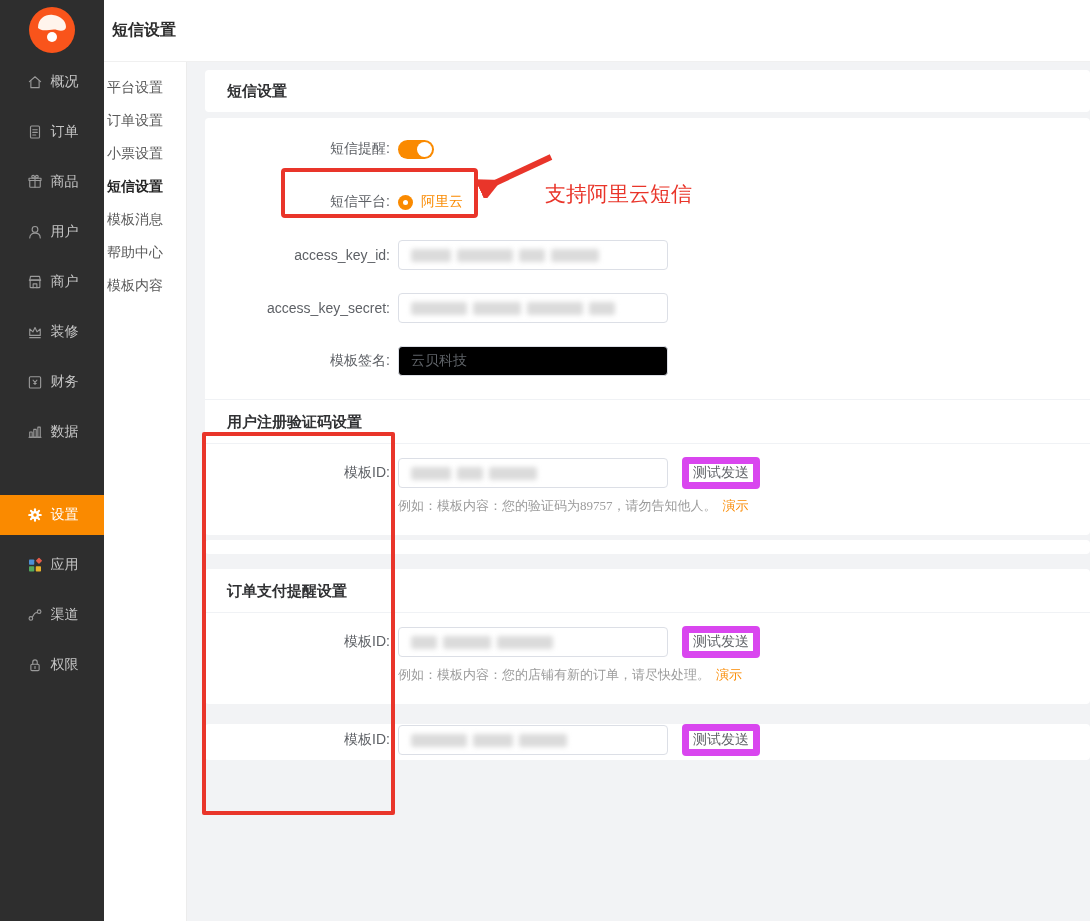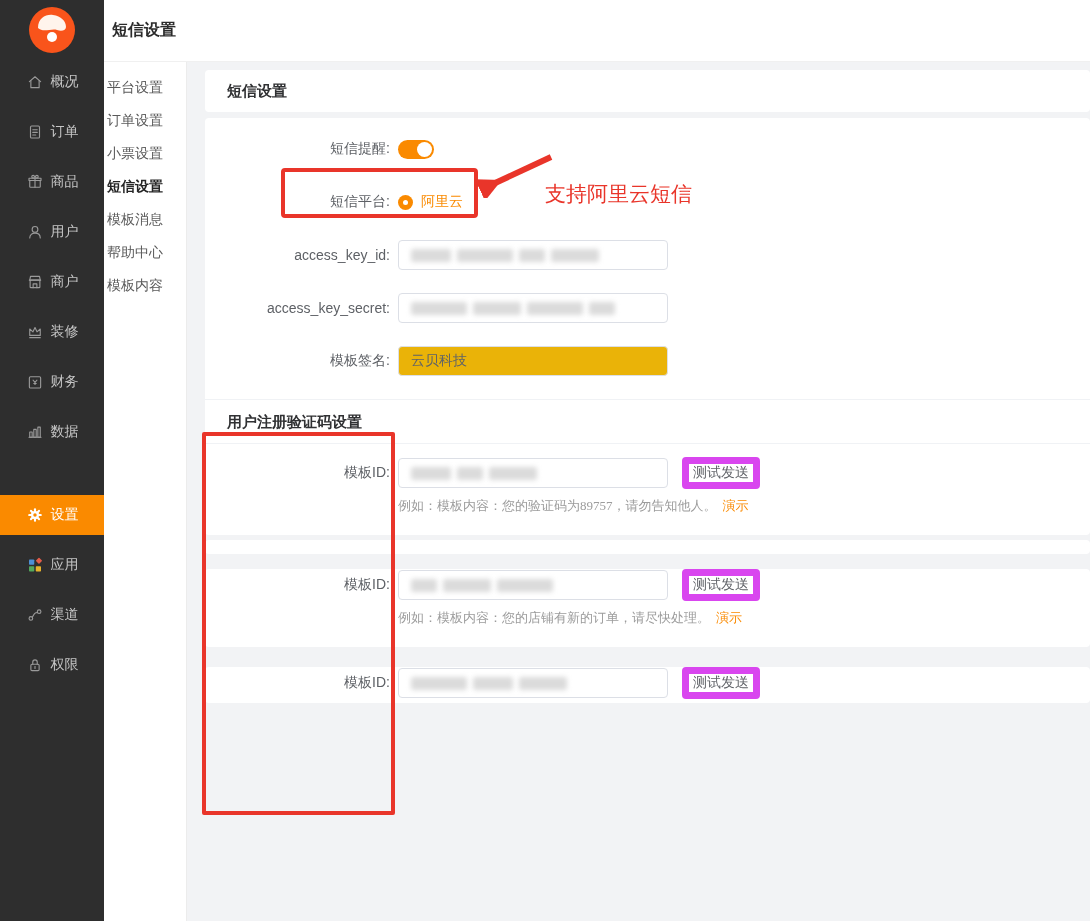--- a/index.html
+++ b/index.html
@@ -33,21 +33,21 @@
   .content { position:absolute; left:188px; top:62px; width:902px; height:859px;
     padding:8px 0 0 17px; }
   .card { background:#FFFFFF; border-radius:4px; }
   .panel-header { height:42px; display:flex; align-items:center; margin-bottom:6px; }
   .panel-header .ptitle { margin-left:22px; font-size:15px; font-weight:bold; color:#303133; }
 
   .main-card { padding-top:16px; }
   .form-row { display:flex; align-items:center; min-height:30px; margin-bottom:23px; }
   .form-label { width:185px; text-align:right; margin-right:8px; font-size:14px; color:#5E6166; }
   .text-input { width:270px; height:30px; border:1px solid #DCDFE6; border-radius:4px;
-    padding:0 12px; font-size:14px; color:#5F6368; background:#eab308; outline:none;
+    padding:0 12px; font-size:14px; color:#5F6368; background:#000000; outline:none;
     font-family:"Liberation Sans","DejaVu Sans",sans-serif; }
   .input-box { width:270px; height:30px; border:1px solid #DCDFE6; border-radius:4px;
     display:flex; align-items:center; padding-left:12px; gap:6px; background:#fff; }
   .blur-bar { display:inline-block; height:13px; background:#DBDBDB; border-radius:2px;
     filter:blur(2.5px); }
   .b1{width:40px;} .b2{width:56px;} .b3{width:26px;} .b4{width:48px;}
 
   .toggle { width:36px; height:19px; border-radius:10px; background:#FA8A00;
     position:relative; cursor:pointer; }
   .toggle .knob { position:absolute; right:2px; top:2px; width:15px; height:15px;
@@ -299,20 +299,21 @@
       </div>
       <div class="example-row">
         <span>例如：模板内容：您的验证码为89757，请勿告知他人。</span><span class="demo-link">演示</span>
       </div>
     </div>
   </section>
 
   <div class="card spacer-card"></div>
 
   <section class="card section-card">
+    <div class="section-title">订单支付提醒设置</div>
     <div class="tpl-row">
       <span class="form-label">模板ID:</span>
       <div class="input-box">
         <span class="blur-bar b3"></span>
           <span class="blur-bar b4"></span>
           <span class="blur-bar b2"></span>
       </div>
       <button class="btn-test">测试发送</button>
     </div>
     <div class="example-row">

